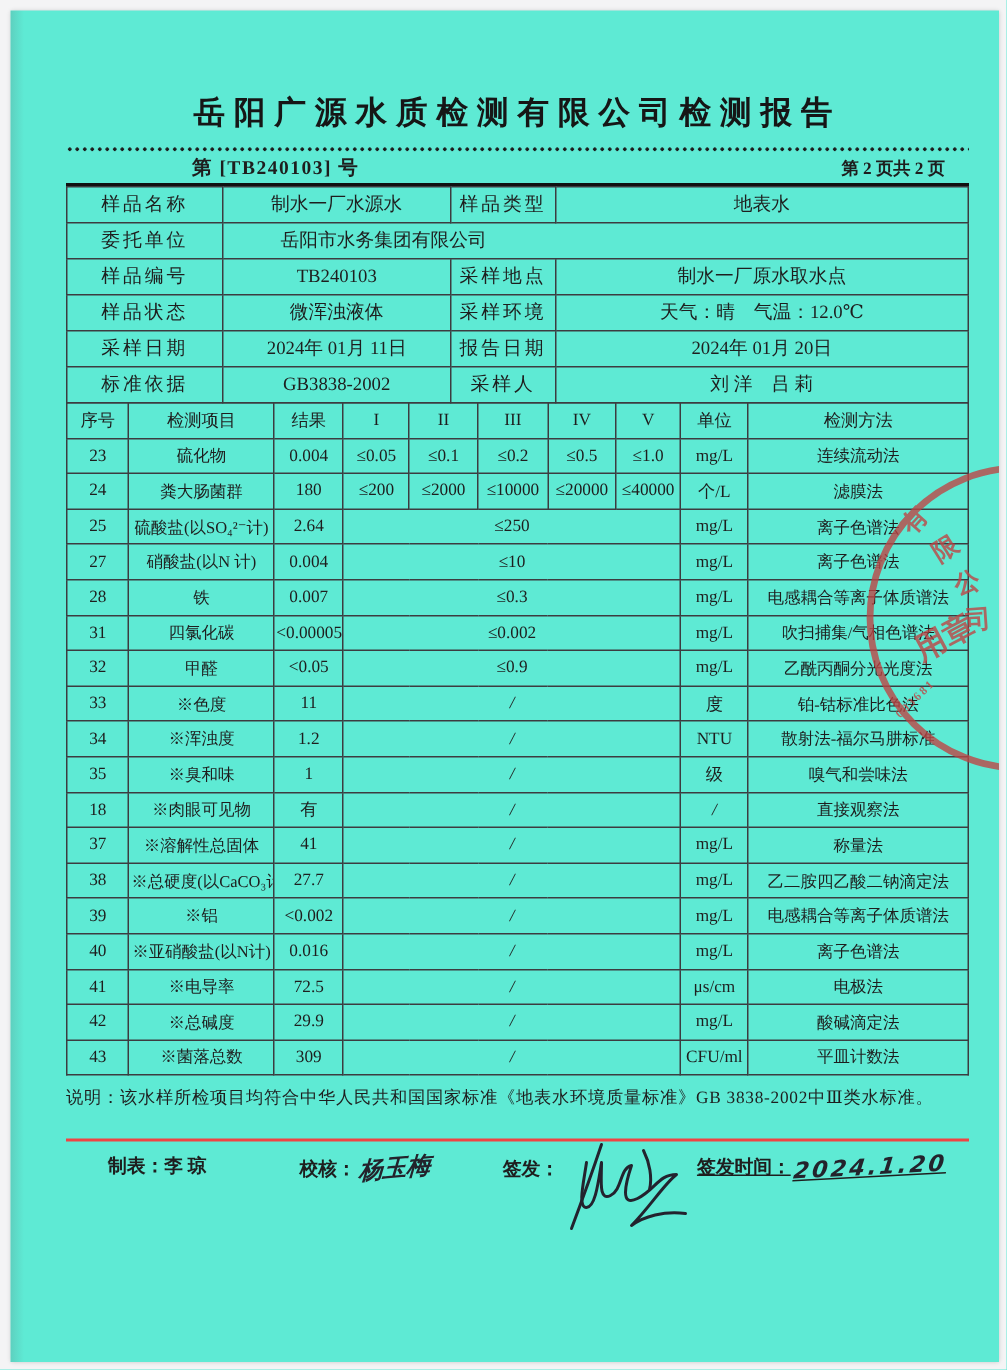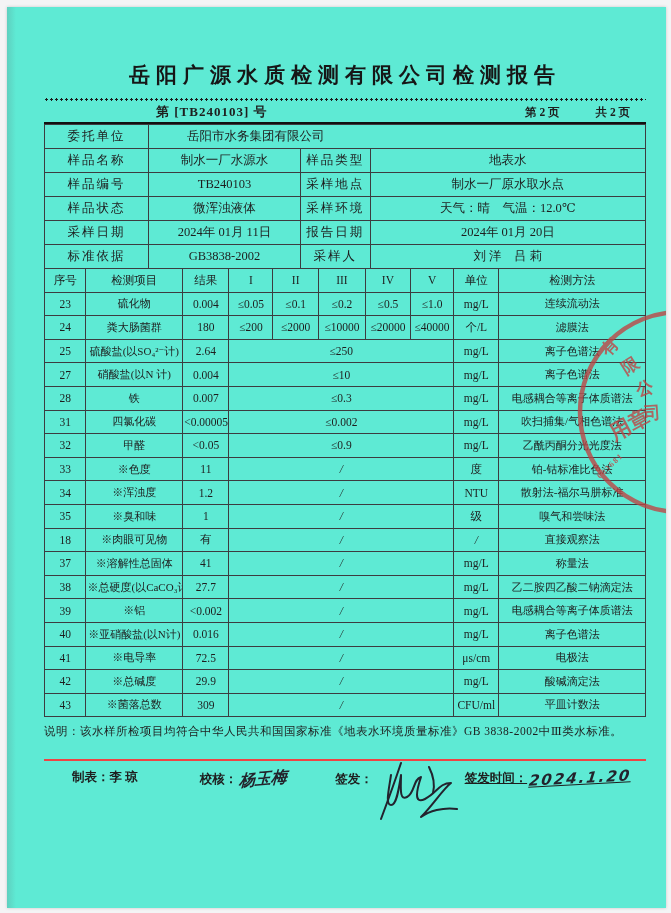--- a/index.html
+++ b/index.html
@@ -30,22 +30,22 @@
   }
   .dotline {
     margin-top:8px; height:5px;
     background-image:radial-gradient(circle, #1c1c1c 1.15px, rgba(0,0,0,0) 1.3px);
     background-size:5px 5px; background-position:0 50%; background-repeat:repeat-x;
   }
   .report-line {
     display:flex; align-items:center; height:22px;
     border-bottom:2.5px solid #111; font-size:13px; font-weight:bold;
   }
-  .report-no { margin-left:112px; letter-spacing:1px; }
-  .page-info { margin-left:auto; display:flex; gap:36px; font-size:11.5px; padding-right:16px; }
+  .report-no { margin-left:84px; letter-spacing:1px; }
+  .page-info { margin-left:auto; display:flex; font-size:11.5px; padding-right:16px; }
 
   table { border-collapse:collapse; width:100%; table-layout:fixed; }
   td, th { border:1px solid #3c3c40; font-weight:normal; text-align:center; overflow:hidden; }
 
   .info-table td { height:24px; font-size:12.5px; }
   .info-table .lbl { letter-spacing:2px; }
 
   .results-table { margin-top:-1px;padding-left:40px; }
   .results-table td, .results-table th { height:23.6px; font-size:11.5px; padding:0 1px; white-space:nowrap; }
   .results-table .item { font-size:11px; }
@@ -93,28 +93,28 @@
 
     <table class="info-table">
       <colgroup>
           <col style="width:17.3%">
           <col style="width:25.3%">
           <col style="width:11.6%">
           <col style="width:45.8%">
         </colgroup>
       <tbody>
           <tr>
-        <td class="lbl">委托单位</td>
-        <td colspan="3" style="text-align:left;padding-left:38px;">岳阳市水务集团有限公司</td>
-      </tr>
-      <tr>
         <td class="lbl">样品名称</td>
         <td>制水一厂水源水</td>
         <td class="lbl">样品类型</td>
         <td>地表水</td>
+      </tr>
+      <tr>
+        <td class="lbl">委托单位</td>
+        <td colspan="3" style="text-align:left;padding-left:38px;">岳阳市水务集团有限公司</td>
       </tr>
       <tr>
         <td class="lbl">样品编号</td>
         <td>TB240103</td>
         <td class="lbl">采样地点</td>
         <td>制水一厂原水取水点</td>
       </tr>
       <tr>
         <td class="lbl">样品状态</td>
         <td>微浑浊液体</td>

